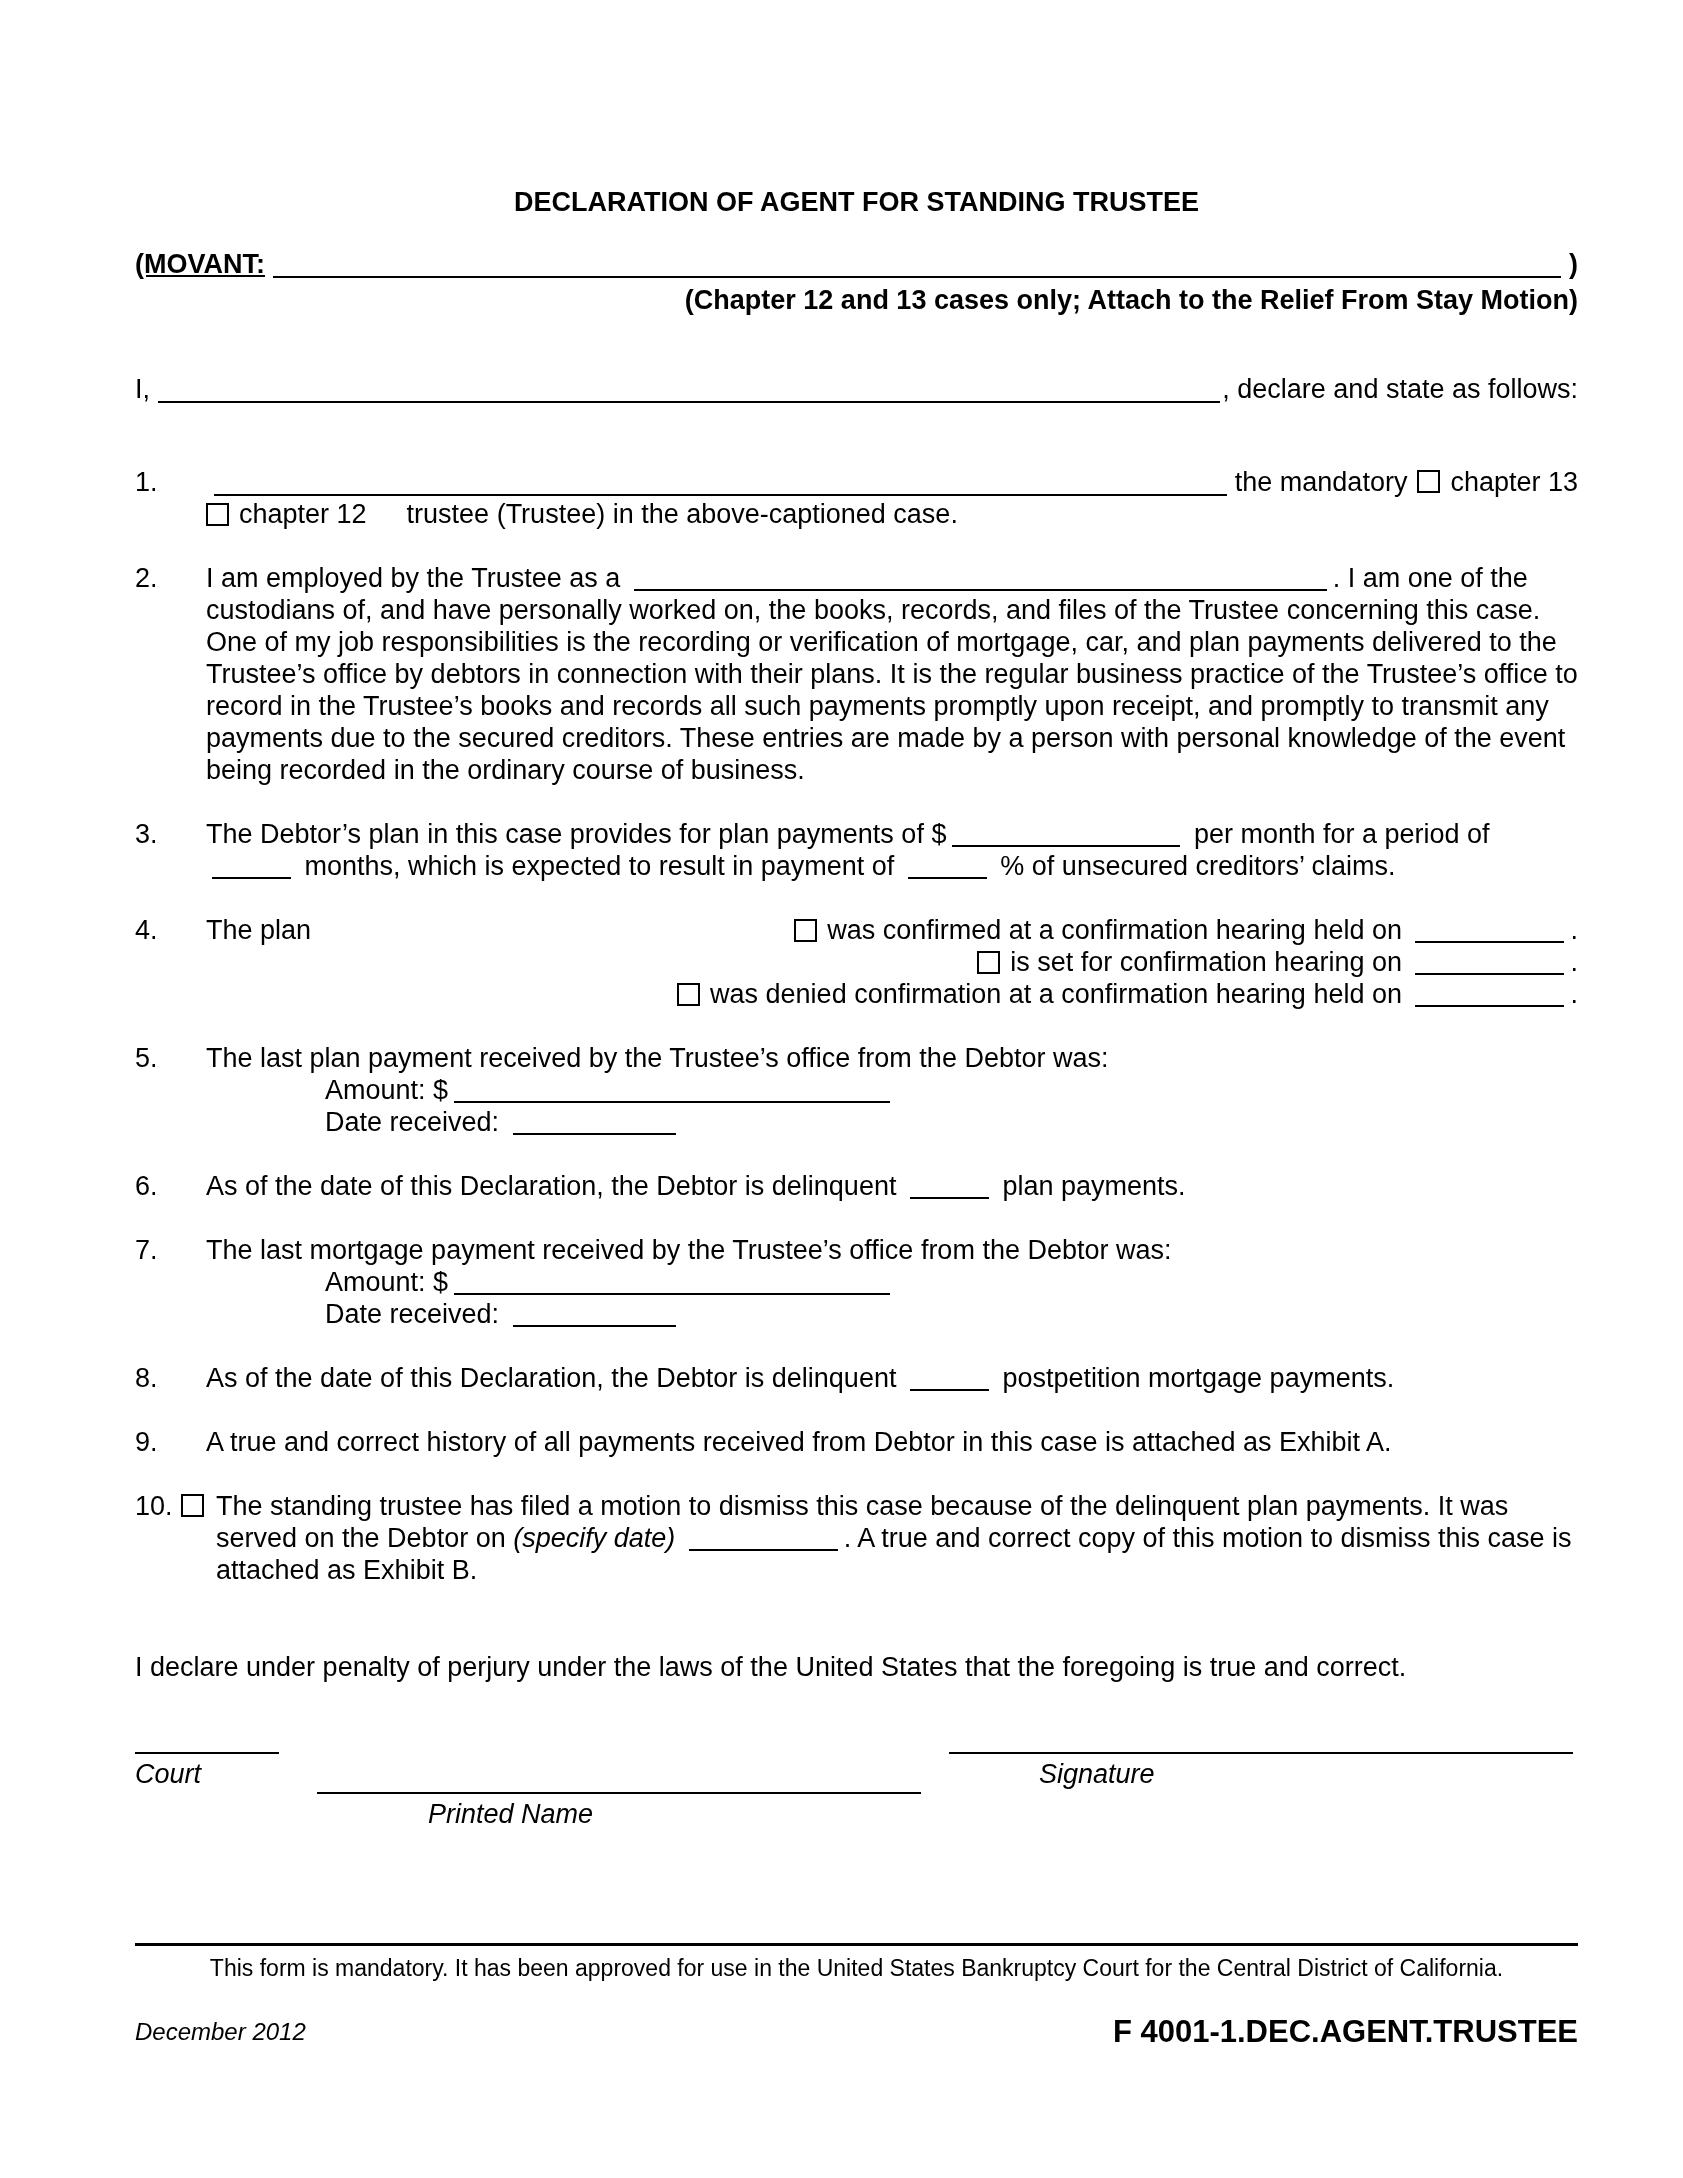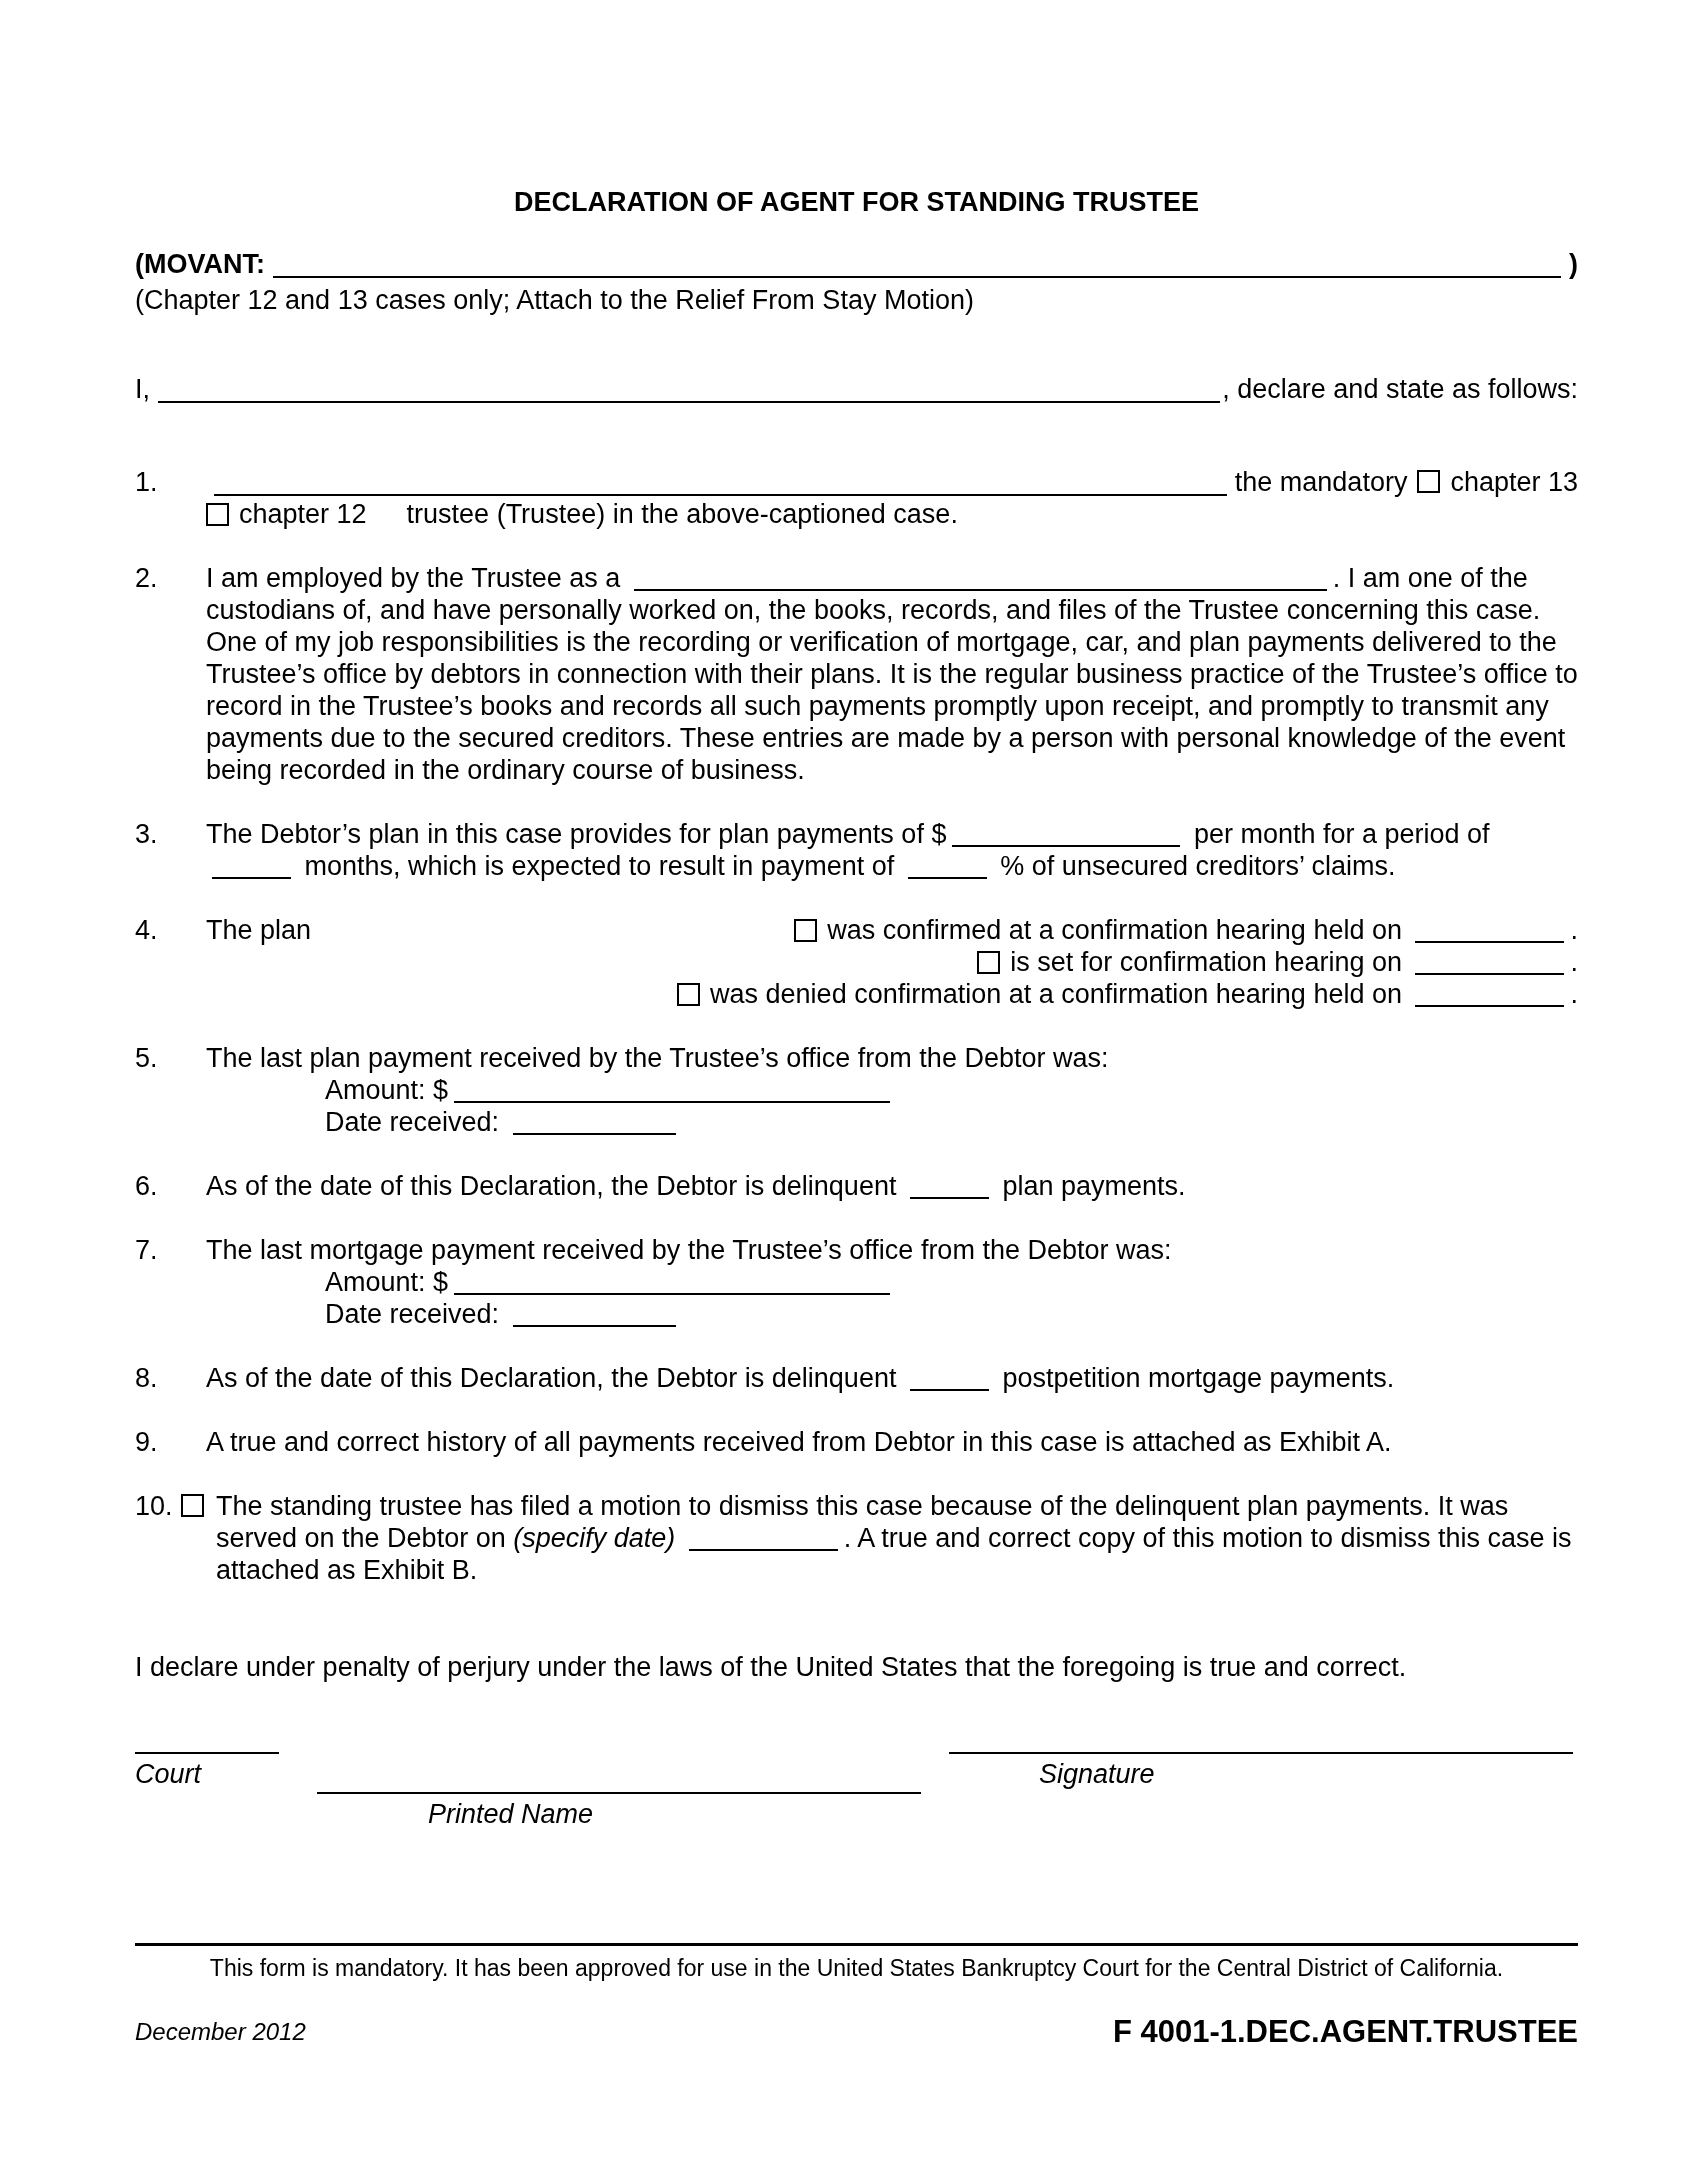--- a/index.html
+++ b/index.html
@@ -7,21 +7,21 @@
   body { width:1683px; font-family:"Liberation Sans", sans-serif; color:#000; }
 
   .page {
     width:1683px; height:2074px;
     font-size:27px; line-height:32px;
     display:flex; flex-direction:column;
     padding:186px 105px 26px 135px;
     background:#ffffff;
   }
 
-  .b { font-weight:bold; }
+  .b { font-weight:bold;text-decoration:underline; }
   .i { font-style:italic; }
 
   .title { text-align:center; font-weight:bold; }
 
   .flexline { display:flex; align-items:flex-end; }
   .fblank { flex:1 1 auto; border-bottom:2px solid #000; height:28px; margin:0 8px 2px 8px; }
   .fblank.tight-right { margin-right:2px; }
 
   .iblank { display:inline-block; border-bottom:2px solid #000; height:22px; vertical-align:-4px; margin:0 6px; }
   .w80  { width:79px; }
@@ -29,21 +29,21 @@
   .w165 { width:163px; }
   .w230 { width:228px; }
   .w440 { width:436px; }
   .w700 { width:693px; }
 
   .checkbox { display:inline-block; width:23px; height:23px; border:2px solid #000; vertical-align:-3px; background:#fff; }
   .cb-flex { margin:0 10px 5px 10px; flex:0 0 auto; }
   .cb-inline { margin-right:10px; }
 
   .movant-line { margin-top:30px; font-weight:bold; }
-  .subtitle { text-align:left; margin-top:4px; }
+  .subtitle { text-align:right; margin-top:4px;font-weight:bold; }
   .intro-line { margin-top:57px; }
 
   .item { display:flex; margin-top:32px; }
   .item.first { margin-top:61px; }
   .num { width:71px; flex:0 0 auto; }
   .num-ten { width:40px; flex:0 0 auto; }
   .body { flex:1 1 auto; min-width:0; }
 
   .sp40 { display:inline-block; width:40px; }
 

